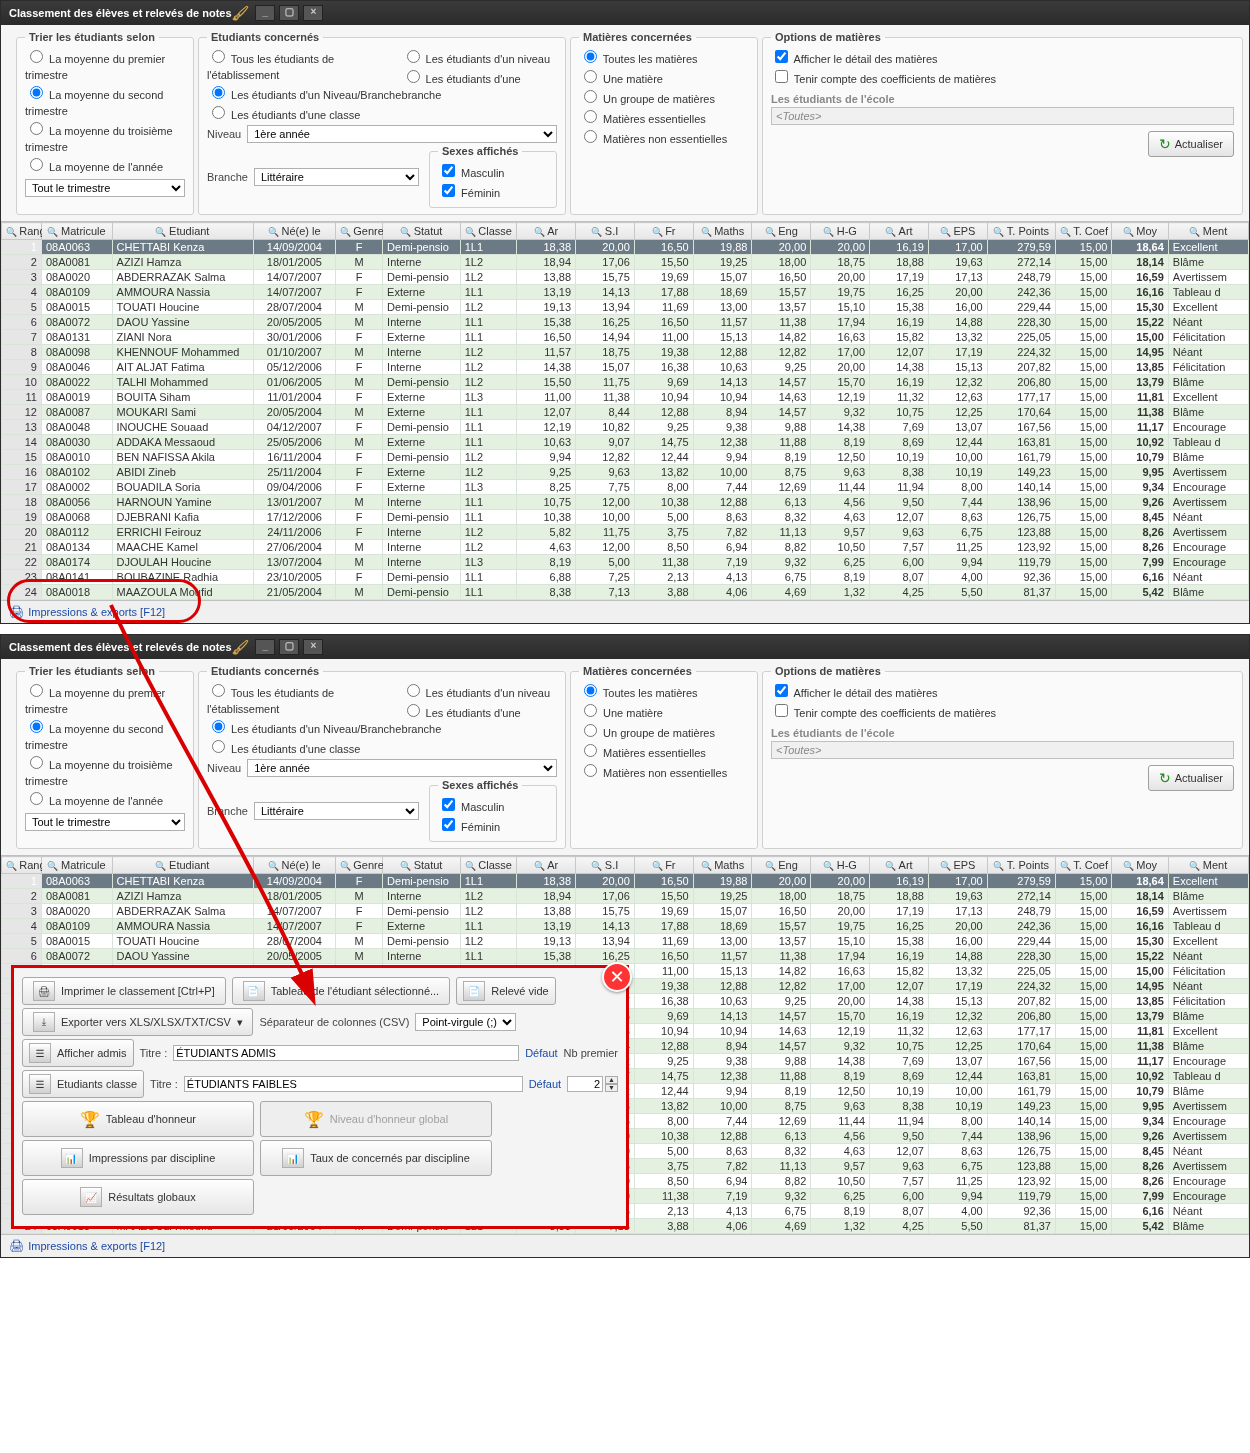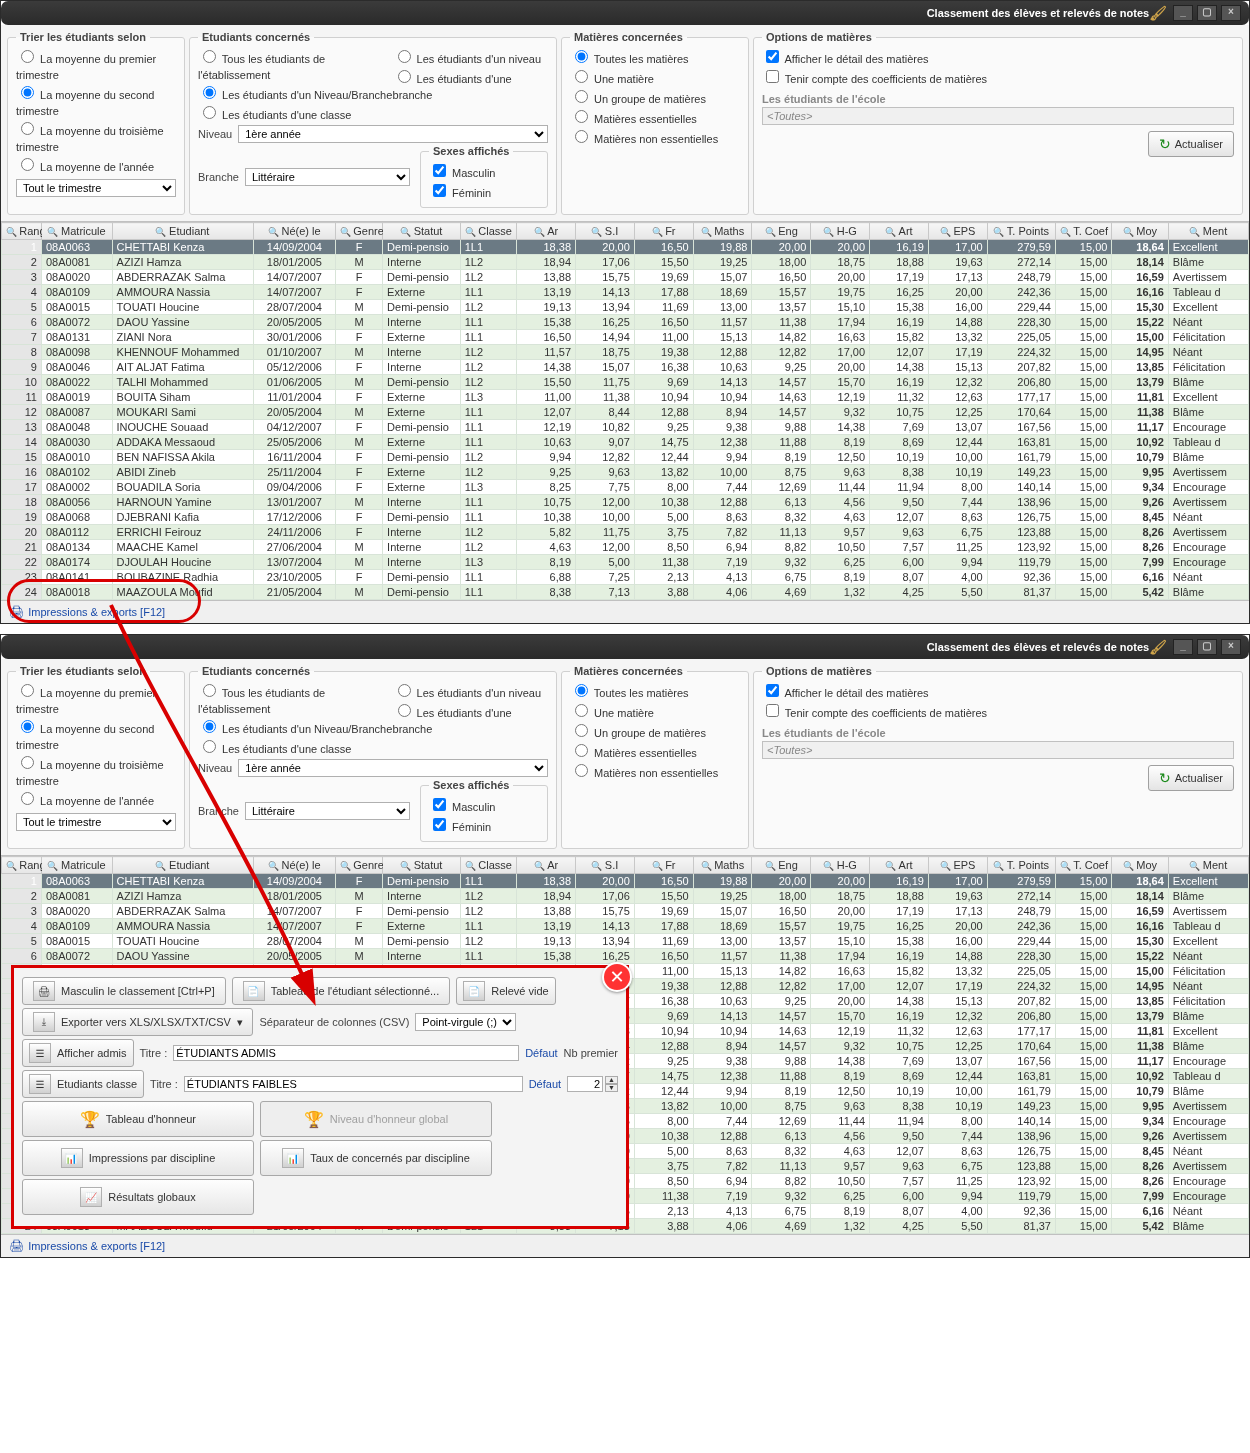--- a/index.html
+++ b/index.html
@@ -17,22 +17,21 @@
   }
   .titlebar {
     background: linear-gradient(#3b3b3b, #2a2a2a);
     color: #fff;
     height: 24px;
     line-height: 24px;
     padding: 0 8px;
     font-weight: bold;
     display: flex;
     align-items: center;
-    justify-content: flex-end;
-    border-radius: 7px;
+    justify-content: flex-start;
   }
   .titlebar .controls { display: flex; gap: 4px; }
   .titlebar .ctl {
     width: 18px; height: 14px;
     background: #555;
     border: 1px solid #222;
     color: #ccc;
     font-size: 10px;
     text-align: center;
     line-height: 12px;
@@ -47,21 +46,21 @@
   }
   fieldset {
     border: 1px solid #d0d0d0;
     border-radius: 3px;
     margin: 0;
     padding: 4px 8px 6px 8px;
     background: #fafafa;
   }
   legend { font-weight: bold; color: #444; padding: 0 4px; font-size:11px;}
   fieldset label { display:block; line-height:16px;}
-  fieldset.fs-trier { width: 160px;}
+  fieldset.fs-trier { width: 160px; margin-left: 9px;}
   fieldset.fs-concerned { width: 350px;}
   fieldset.fs-sex { width: 110px; }
   fieldset.fs-mat { width: 170px;}
   fieldset.fs-opt { flex:1;}
   .col {display:flex; flex-direction:column;}
   .row {display:flex; gap:0;}
   .level-row { display:flex; align-items:center; gap:6px; margin-top:2px;}
   .level-row select { flex:1; }
   select, input[type=text] {
     font-size:11px;
@@ -1511,21 +1510,21 @@
       <span class="printer-icon">🖨</span>
       <span>Impressions &amp; exports [F12]</span>
     </span>
   </div>
 
   <div class="export-panel">
     <div class="close-x">✕</div>
     <div class="ep-row">
       <span class="ep-btn">
           <span class="iconbox">🖨</span>
-          <span>Masculin le classement [Ctrl+P]</span>
+          <span>Imprimer le classement [Ctrl+P]</span>
         </span>
       <span class="ep-btn">
           <span class="iconbox">📄</span>
           <span>Tableau de l'étudiant sélectionné...</span>
         </span>
       <span class="ep-btn small">
           <span class="iconbox">📄</span>
           <span>Relevé vide</span>
         </span>
     </div>

